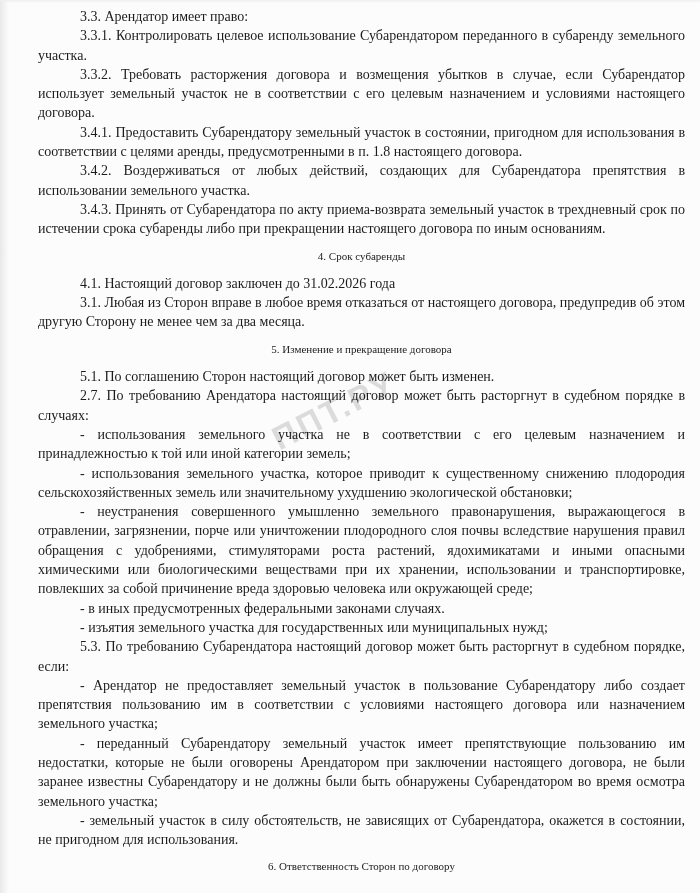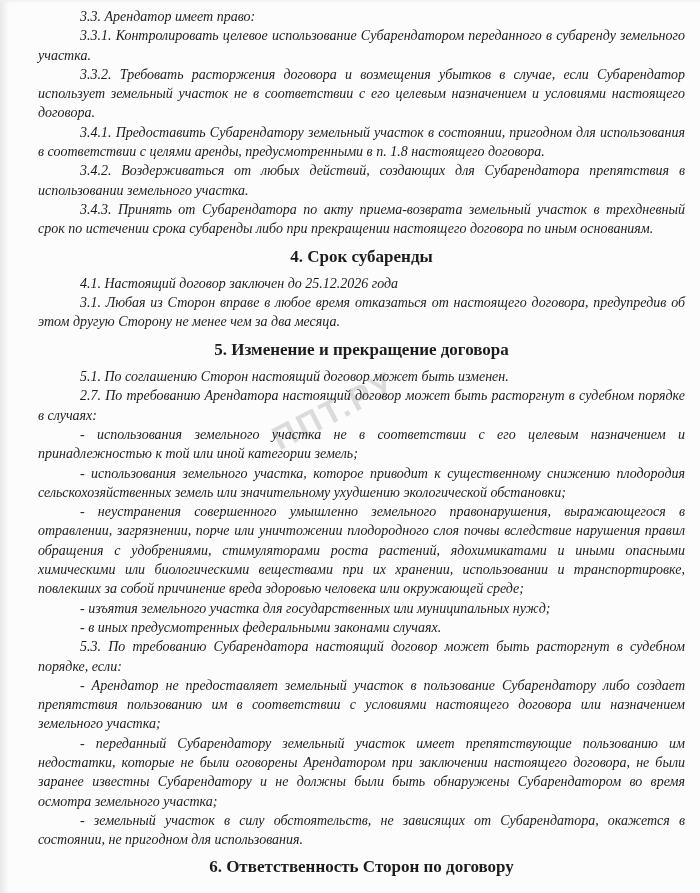--- a/index.html
+++ b/index.html
@@ -49,54 +49,53 @@
     position:relative;
     z-index:1;
     padding:7px 15px 10px 38px;
     font-size:14px;
     line-height:19.3px;
     text-align:justify;
   }
   .para{
     margin:0;
     text-indent:42px;
-    font-style:italic;
   }
   .heading{
     margin:8px 0 8px 0;
-    font-size:17px;
-    font-weight:bold;
+    font-size:11px;
+    font-weight:normal;
     text-align:center;
     text-indent:0;
   }
 </style>
 </head>
 <body>
 
 <div class="page">
   <div class="scan-edge-left"></div>
   <div class="scan-edge-top"></div>
   <div class="watermark">ППТ.РУ</div>
   <div class="doc">
       <p class="para">3.3. Арендатор имеет право:</p>
       <p class="para">3.3.1. Контролировать целевое использование Субарендатором переданного в субаренду земельного участка.</p>
       <p class="para">3.3.2. Требовать расторжения договора и возмещения убытков в случае, если Субарендатор использует земельный участок не в соответствии с его целевым назначением и условиями настоящего договора.</p>
       <p class="para">3.4.1. Предоставить Субарендатору земельный участок в состоянии, пригодном для использования в соответствии с целями аренды, предусмотренными в п. 1.8 настоящего договора.</p>
       <p class="para">3.4.2. Воздерживаться от любых действий, создающих для Субарендатора препятствия в использовании земельного участка.</p>
       <p class="para">3.4.3. Принять от Субарендатора по акту приема-возврата земельный участок в трехдневный срок по истечении срока субаренды либо при прекращении настоящего договора по иным основаниям.</p>
       <h3 class="heading">4. Срок субаренды</h3>
-      <p class="para">4.1. Настоящий договор заключен до 25.12.2026 года</p>
+      <p class="para">4.1. Настоящий договор заключен до 31.02.2026 года</p>
       <p class="para">3.1. Любая из Сторон вправе в любое время отказаться от настоящего договора, предупредив об этом другую Сторону не менее чем за два месяца.</p>
       <h3 class="heading">5. Изменение и прекращение договора</h3>
       <p class="para">5.1. По соглашению Сторон настоящий договор может быть изменен.</p>
       <p class="para">2.7. По требованию Арендатора настоящий договор может быть расторгнут в судебном порядке в случаях:</p>
       <p class="para">- использования земельного участка не в соответствии с его целевым назначением и принадлежностью к той или иной категории земель;</p>
       <p class="para">- использования земельного участка, которое приводит к существенному снижению плодородия сельскохозяйственных земель или значительному ухудшению экологической обстановки;</p>
       <p class="para">- неустранения совершенного умышленно земельного правонарушения, выражающегося в отравлении, загрязнении, порче или уничтожении плодородного слоя почвы вследствие нарушения правил обращения с удобрениями, стимуляторами роста растений, ядохимикатами и иными опасными химическими или биологическими веществами при их хранении, использовании и транспортировке, повлекших за собой причинение вреда здоровью человека или окружающей среде;</p>
+      <p class="para">- в иных предусмотренных федеральными законами случаях.</p>
       <p class="para">- изъятия земельного участка для государственных или муниципальных нужд;</p>
-      <p class="para">- в иных предусмотренных федеральными законами случаях.</p>
       <p class="para">5.3. По требованию Субарендатора настоящий договор может быть расторгнут в судебном порядке, если:</p>
       <p class="para">- Арендатор не предоставляет земельный участок в пользование Субарендатору либо создает препятствия пользованию им в соответствии с условиями настоящего договора или назначением земельного участка;</p>
       <p class="para">- переданный Субарендатору земельный участок имеет препятствующие пользованию им недостатки, которые не были оговорены Арендатором при заключении настоящего договора, не были заранее известны Субарендатору и не должны были быть обнаружены Субарендатором во время осмотра земельного участка;</p>
       <p class="para">- земельный участок в силу обстоятельств, не зависящих от Субарендатора, окажется в состоянии, не пригодном для использования.</p>
       <h3 class="heading">6. Ответственность Сторон по договору</h3>
     </div>
 </div>
 
 </body></html>

